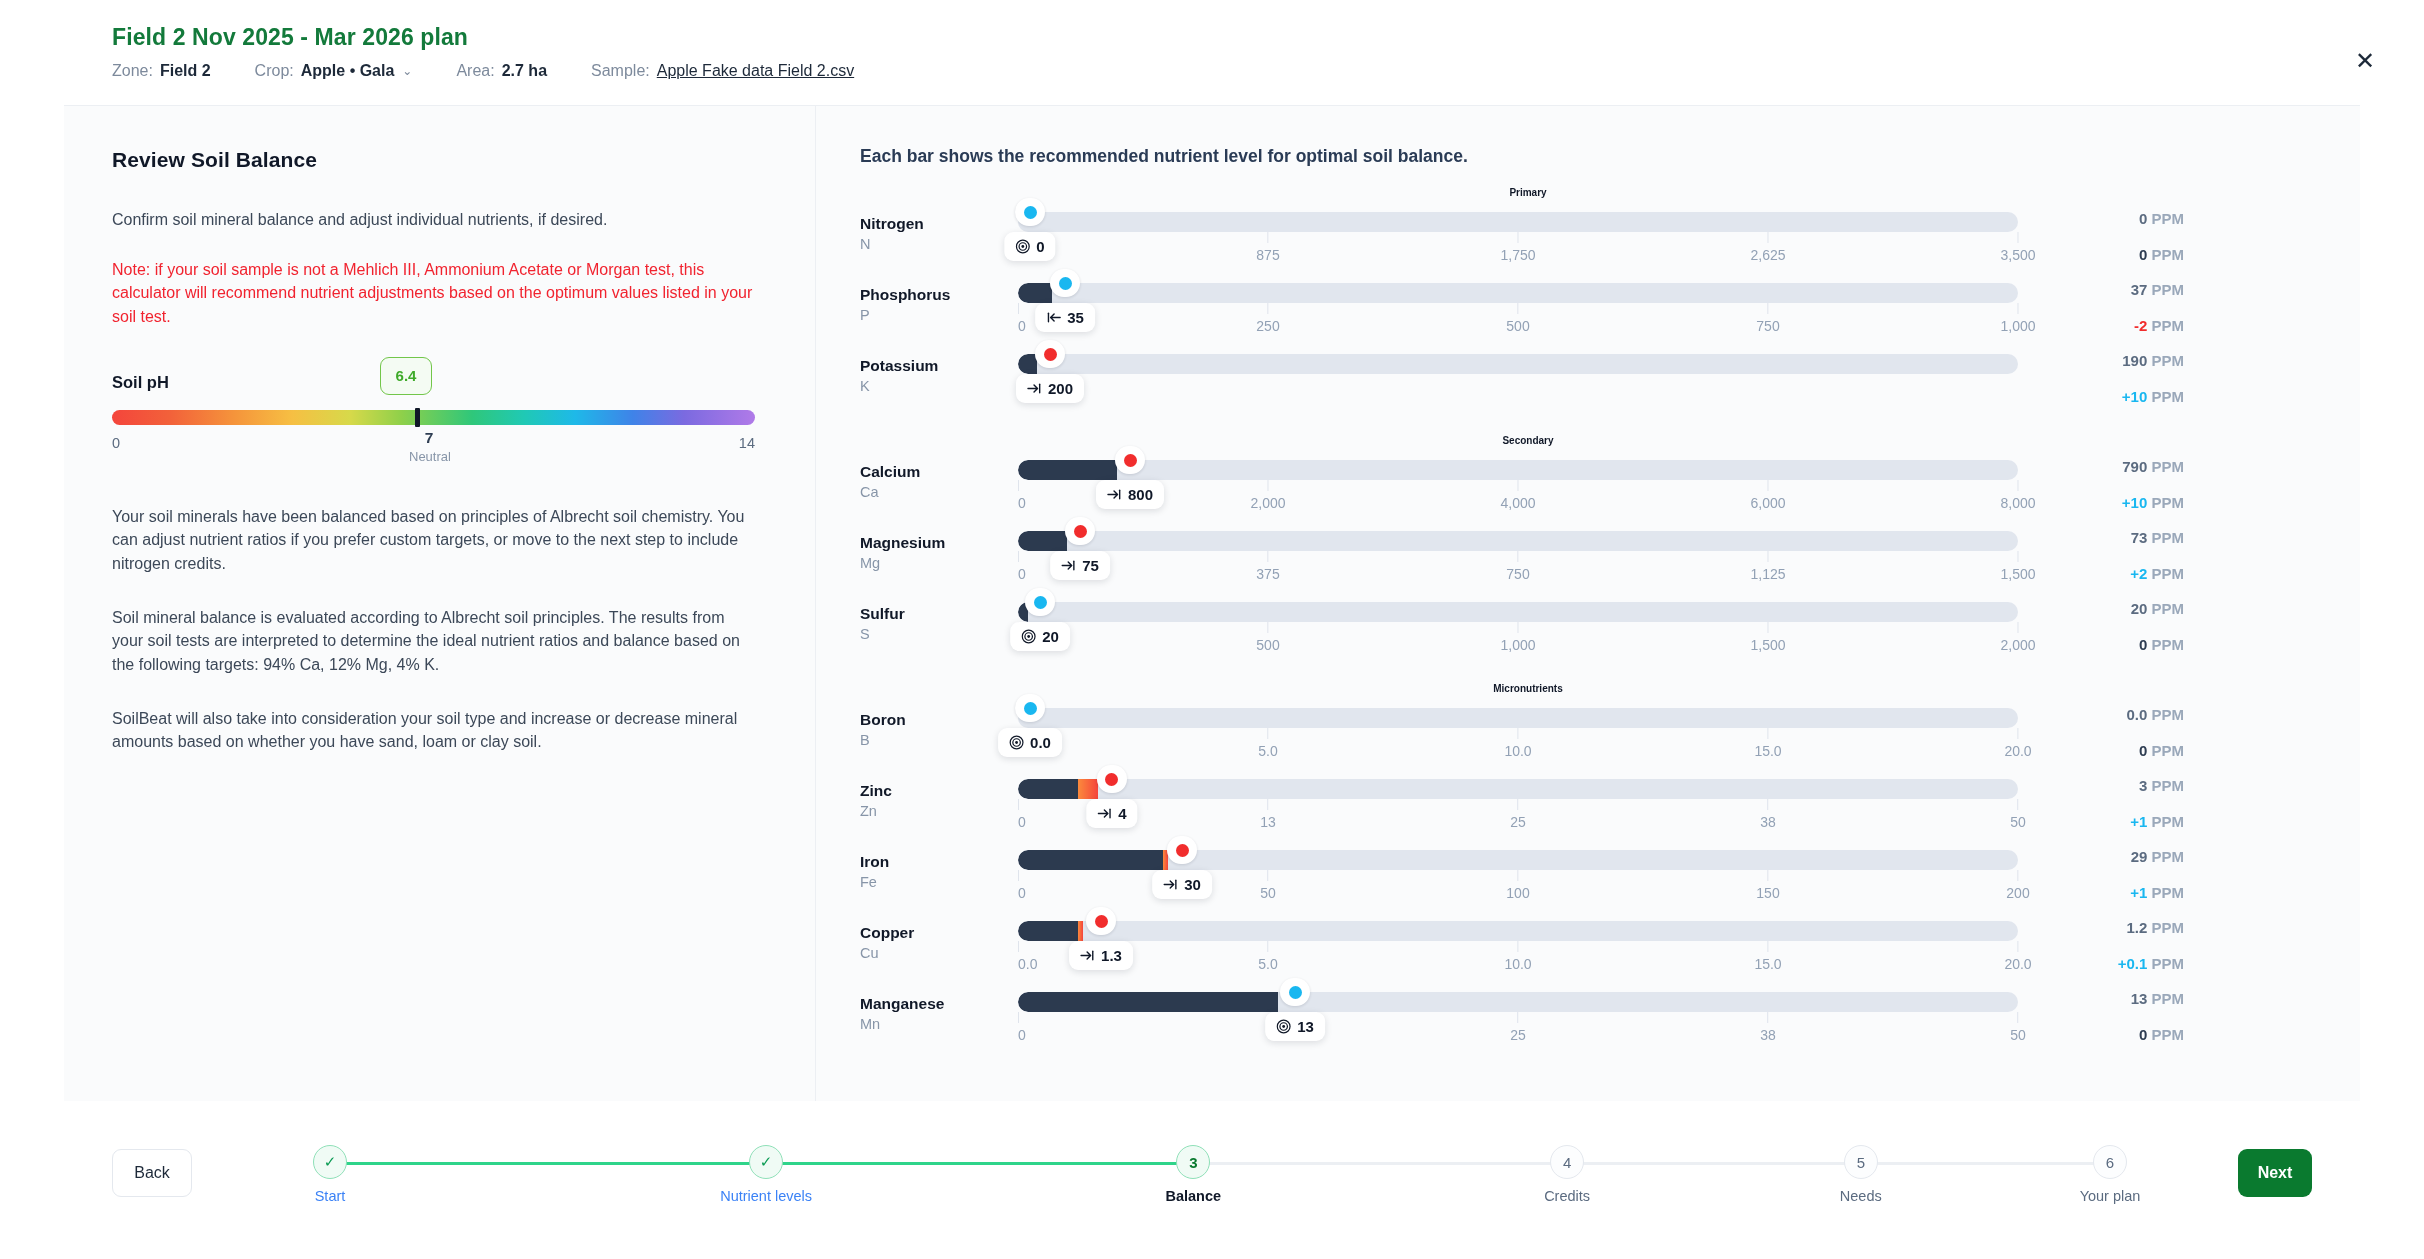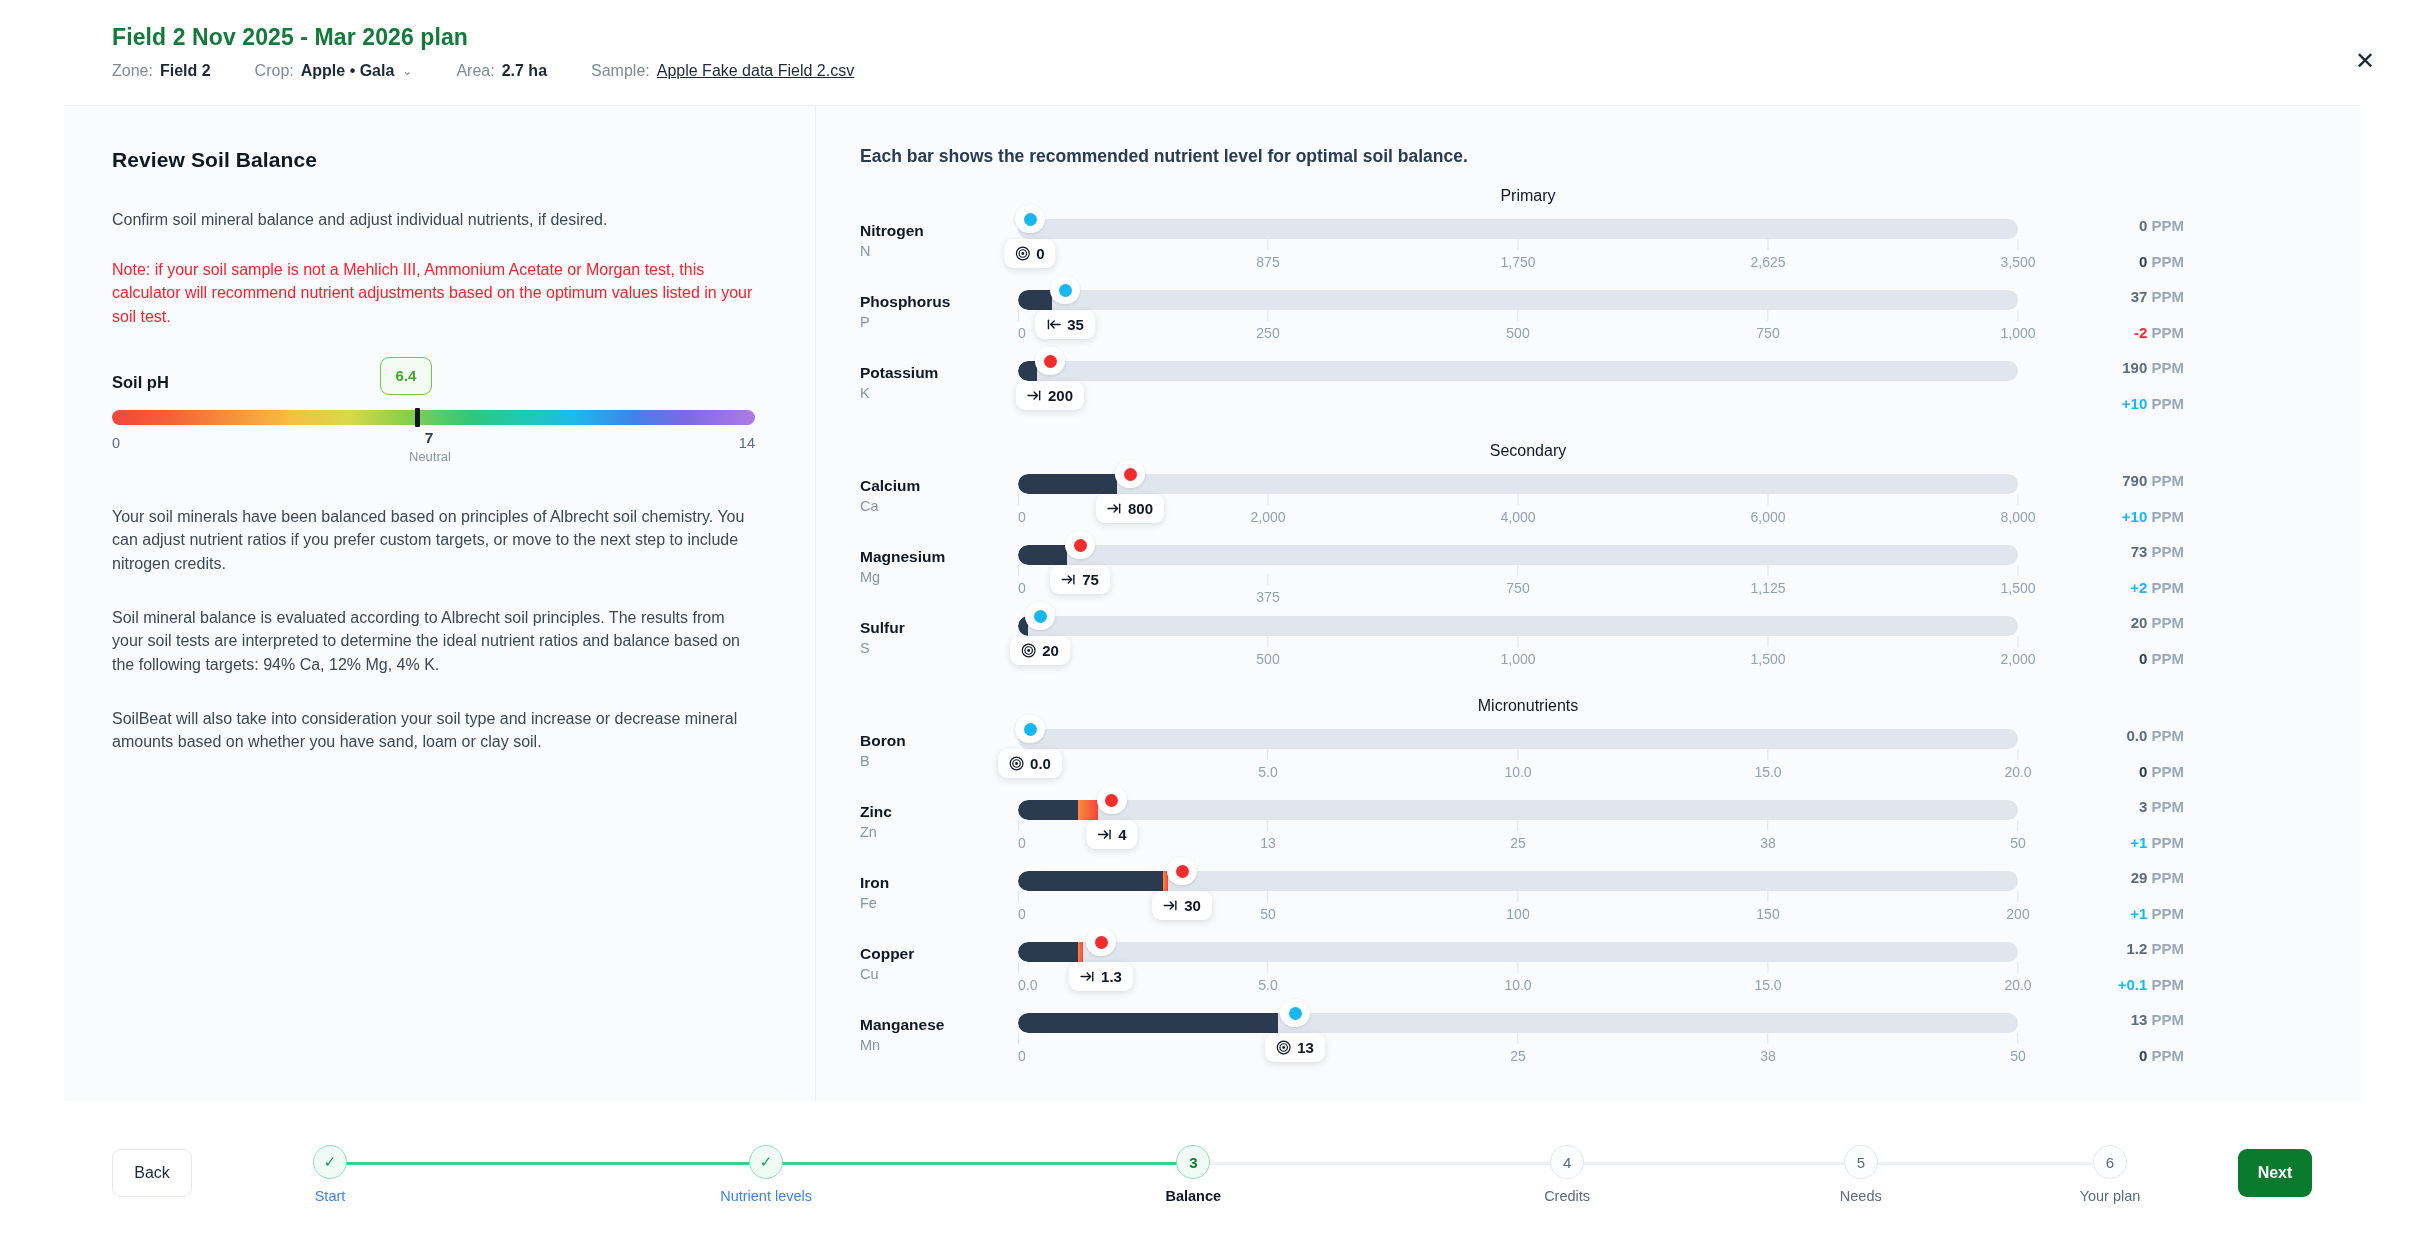--- a/index.html
+++ b/index.html
@@ -69,21 +69,21 @@
   .ph-needle { position:absolute; left: 303px; top:-2px; width:5px; height:19px; background:#101828; border-radius:1px; }
   .ph-ticks { position:relative; height: 40px; margin-top: 10px; }
   .ph-ticks .t0 { position:absolute; left:0; top:0; font-size:14.5px; color:#5b6b80; }
   .ph-ticks .t14 { position:absolute; right:0; top:0; font-size:14.5px; color:#5b6b80;margin-left:48px; }
   .ph-ticks .t7 { position:absolute; left:297px; top:-6px; text-align:center; width:40px;}
   .ph-ticks .t7 .n { font-size:15.5px; font-weight:bold; color:#2e3d52; display:block; }
   .ph-ticks .t7 .s { font-size:13px; color:#8795a8; display:block; margin-top:2px;}
 
   
   .rp-heading { font-size:17.5px; font-weight:bold; color:#2a3b55; margin-left: 44px; }
-  .group-title { text-align:center; font-size:16px; font-weight:normal; color:#101828; margin-top: 20px; margin-bottom: 4px; padding-right: 120px;}
+  .group-title { text-align:center; font-size:10px; font-weight:bold; color:#101828; margin-top: 20px; margin-bottom: 4px; padding-right: 120px;}
 
   .row { position: relative; height: 71px; display:flex; align-items:flex-start; padding-left: 44px; }
   .row .names { width: 158px; padding-top: 12px; }
   .row .nm { font-size:15.5px; font-weight:bold; color:#101828; line-height:1.25; }
   .row .sym { font-size:14.5px; color:#8795a8; margin-top:3px; }
 
   .chart { position:relative; width: 1000px; padding-top: 10px;}
   .track {
     position:relative; height: 20px; border-radius: 11px; background:#e1e6ee; overflow:hidden;
   }
@@ -410,21 +410,21 @@
               <div class="fill-current" style="width: 4.9%;"></div>
             </div>
             <div class="marker" style="left: calc(5% - 3px);">
               <i class="dot-red"></i>
             </div>
             <div class="ticks">
               <div class="tick first" style="left: 0%;">
                 <div class="gl"></div>
                 <div class="lb">0</div>
               </div>
-              <div class="tick" style="left: 25%; margin-top: 9px;">
+              <div class="tick" style="left: 25%;">
                 <div class="gl"></div>
                 <div class="lb">375</div>
               </div>
               <div class="tick" style="left: 50%;">
                 <div class="gl"></div>
                 <div class="lb">750</div>
               </div>
               <div class="tick" style="left: 75%;">
                 <div class="gl"></div>
                 <div class="lb">1,125</div>

